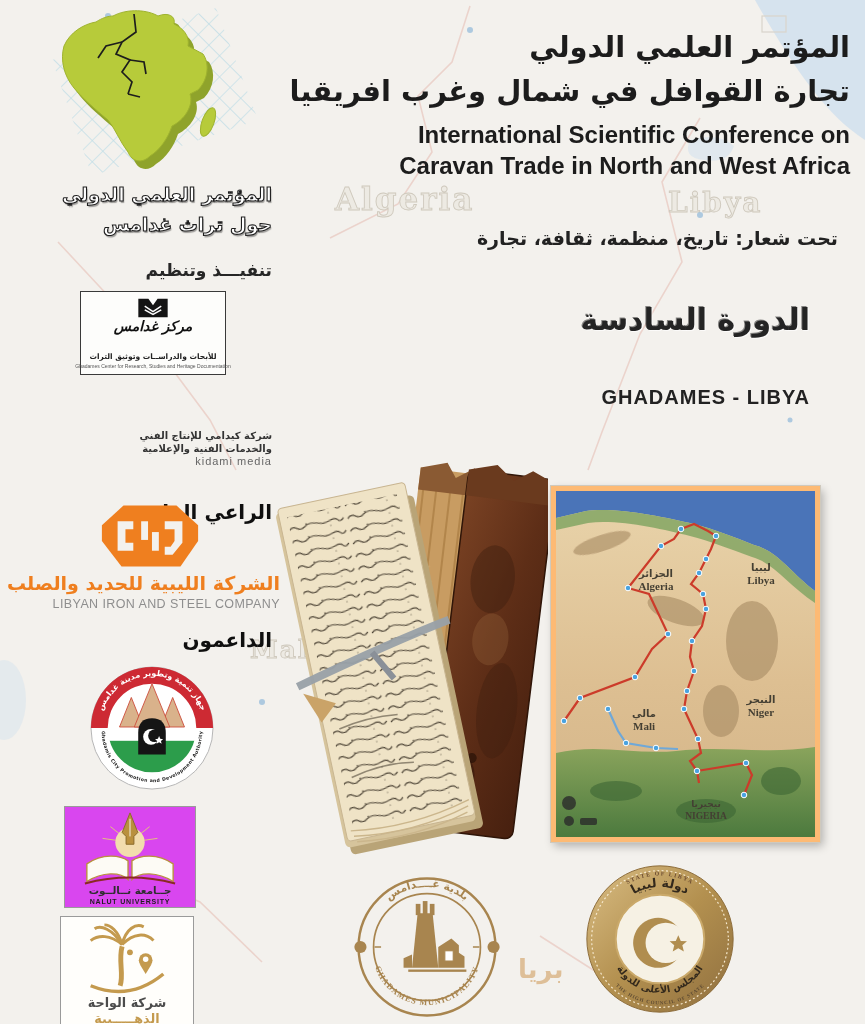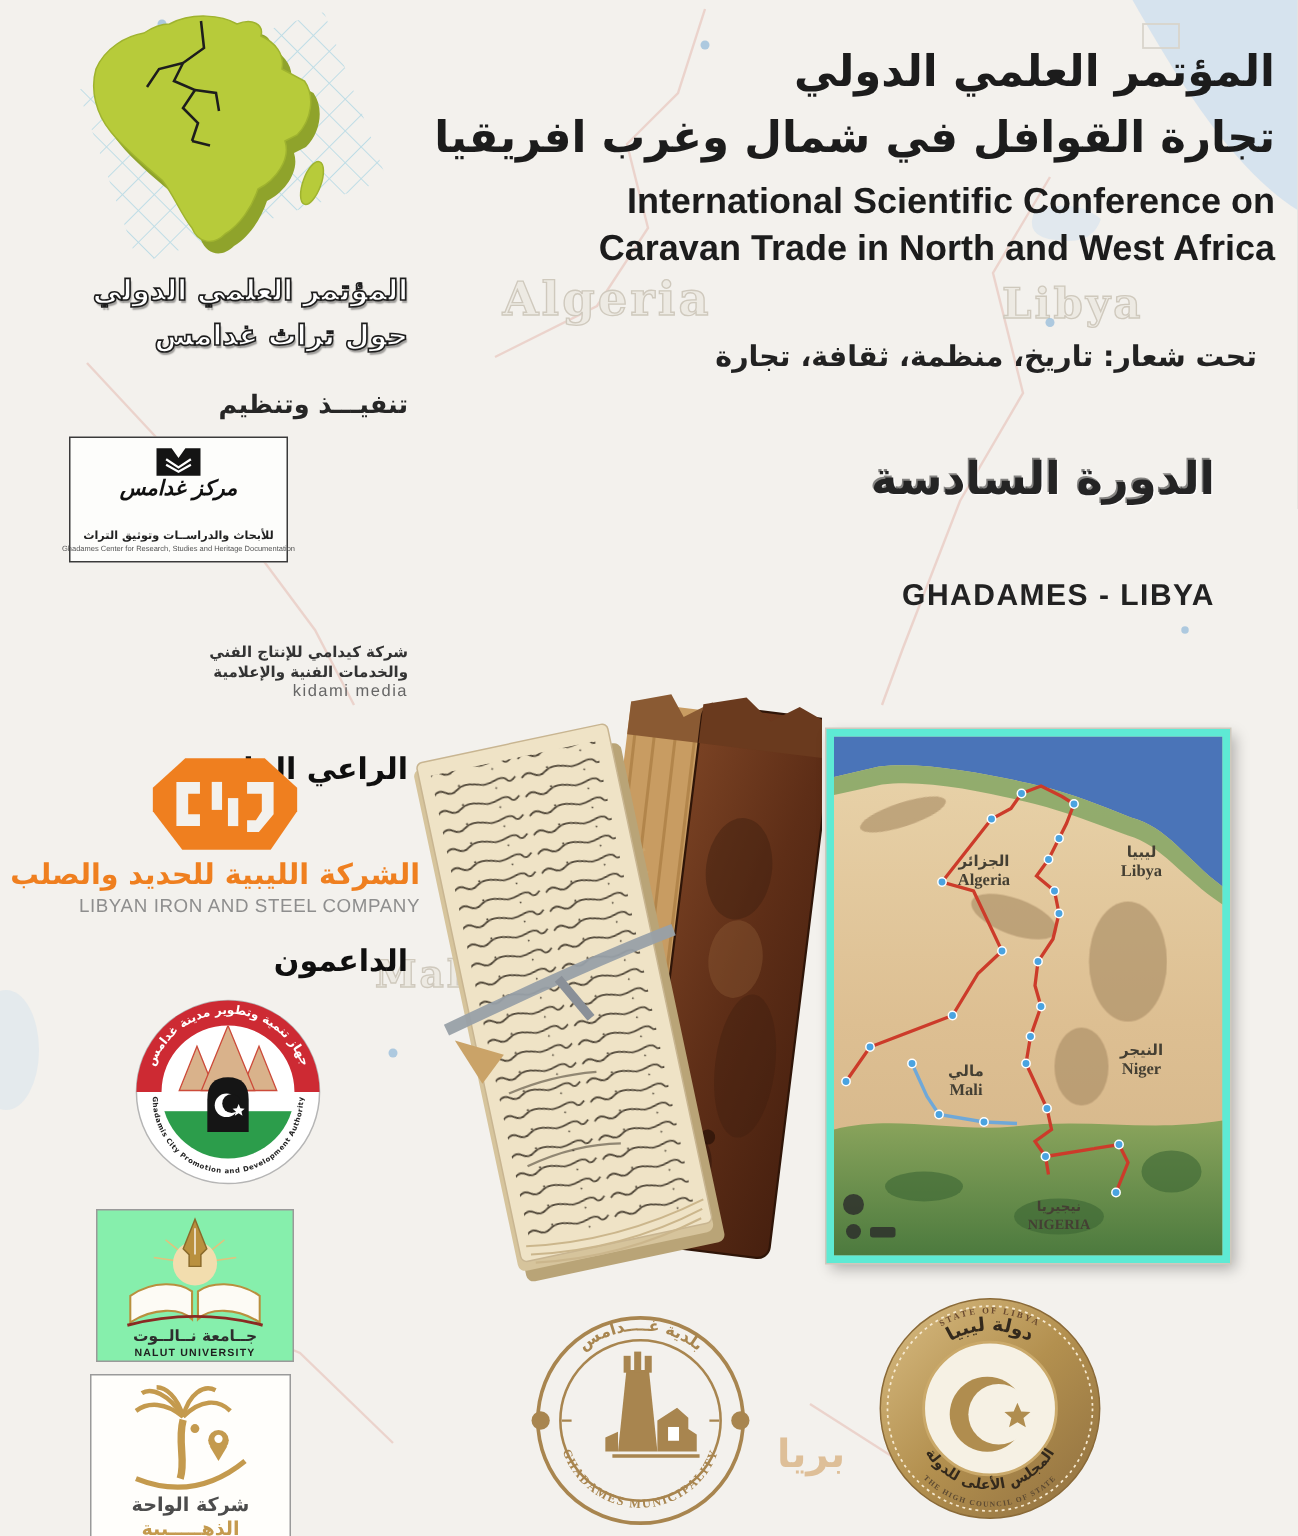--- a/index.html
+++ b/index.html
@@ -11,21 +11,21 @@
   .outlined{color:#fff;-webkit-text-stroke:1.1px #1d1d1d;text-shadow:1px 2px 1px rgba(0,0,0,.35);font-weight:bold;}
   .lat{font-family:"Liberation Sans",sans-serif;}
 
   .bg-svg{left:0;top:0;width:865px;height:1024px;}
 
   .africa-logo{left:18px;top:2px;width:246px;height:178px;}
   .logo-line1{left:10px;top:183px;width:262px;font-size:19px;}
   .logo-line2{left:10px;top:213px;width:262px;font-size:19px;}
   .org-heading{left:10px;top:260px;width:262px;font-size:17px;font-weight:bold;color:#262626;}
 
-  .gc-box{left:46px;top:291px;width:146px;height:84px;background:#fdfdfb;border:1.5px solid #3a3a3a;
+  .gc-box{left:80px;top:291px;width:146px;height:84px;background:#fdfdfb;border:1.5px solid #3a3a3a;
     display:flex;flex-direction:column;align-items:center;justify-content:center;box-sizing:border-box;padding:1px 2px;}
   .gc-name{font-size:14px;font-weight:bold;font-style:italic;color:#111;line-height:1.1;}
   .gc-sub-ar{font-size:7.5px;font-weight:bold;color:#222;margin-top:18px;}
   .gc-sub-en{font-size:5px;color:#555;margin-top:2px;white-space:nowrap;}
 
   .torinka{left:10px;top:383px;width:262px;line-height:1.25;}
   .torinka .ar{font-size:12px;font-weight:bold;color:#222;}
   .torinka .en{font-size:12.5px;color:#3f3f3f;font-weight:bold;letter-spacing:.3px;}
 
   .kidami{left:10px;top:430px;width:262px;line-height:1.25;}
@@ -33,36 +33,36 @@
   .kidami .en{font-size:11px;color:#666;letter-spacing:1px;}
 
   .diamond-heading{left:10px;top:466px;width:262px;font-size:20px;font-weight:bold;color:#0f0f0f;margin-top:34px;}
   .lisco-svg{left:96px;top:497px;width:108px;height:78px;}
   .lisco-ar{left:2px;top:572px;width:278px;font-size:19px;font-weight:bold;color:#ef7f1f;}
   .lisco-en{left:2px;top:597px;width:278px;font-size:12.5px;color:#8e8e8e;letter-spacing:.4px;}
 
   .supporters-heading{left:10px;top:628px;width:262px;font-size:20px;font-weight:bold;color:#0f0f0f;}
   .authority-seal{left:88px;top:664px;width:128px;height:128px;}
 
-  .nalut-box{left:64px;top:806px;width:132px;height:102px;background:#86efac;border:1px solid #9a9a9a;box-sizing:border-box;}
+  .nalut-box{left:64px;top:806px;width:132px;height:102px;background:#d946ef;border:1px solid #9a9a9a;box-sizing:border-box;}
   .oasis-box{left:60px;top:916px;width:134px;height:112px;background:#fffefb;border:1px solid #9a9a9a;box-sizing:border-box;}
 
   .title-ar1{left:258px;top:30px;width:592px;font-size:29px;font-weight:bold;}
   .title-ar2{left:258px;top:74px;width:592px;font-size:29px;font-weight:bold;}
   .title-en1{left:258px;top:121px;width:592px;font-size:24px;font-weight:bold;}
   .title-en2{left:258px;top:152px;width:592px;font-size:24px;font-weight:bold;}
   .slogan{left:278px;top:227px;width:560px;font-size:19px;font-weight:bold;color:#222;}
 
   .session-title{left:300px;top:302px;width:510px;font-size:30px;font-weight:bold;color:#242424;
     text-shadow:1px 1px 0 rgba(255,255,255,.65),-1px -1px 0 rgba(0,0,0,.45);}
   .session-date{left:300px;top:356px;width:510px;font-size:20px;color:#1c1c1c;}
   .session-loc{left:300px;top:386px;width:510px;font-size:20px;font-weight:bold;letter-spacing:1px;color:#222;}
 
   .manuscripts{left:248px;top:458px;width:300px;height:398px;}
-  .map-frame{left:551px;top:486px;width:269px;height:356px;background:#5eead4;box-sizing:border-box;padding:5px;
+  .map-frame{left:551px;top:486px;width:269px;height:356px;background:#fdba74;box-sizing:border-box;padding:5px;
     box-shadow:0 0 0 1px #cfc9bd,3px 4px 9px rgba(0,0,0,.28);}
   .map-frame svg{display:block;width:100%;height:100%;}
 
   .muni-seal{left:352px;top:872px;width:150px;height:150px;}
   .council-seal{left:583px;top:862px;width:154px;height:154px;}
 </style>
 </head>
 <body>
 
 <div class="poster">

